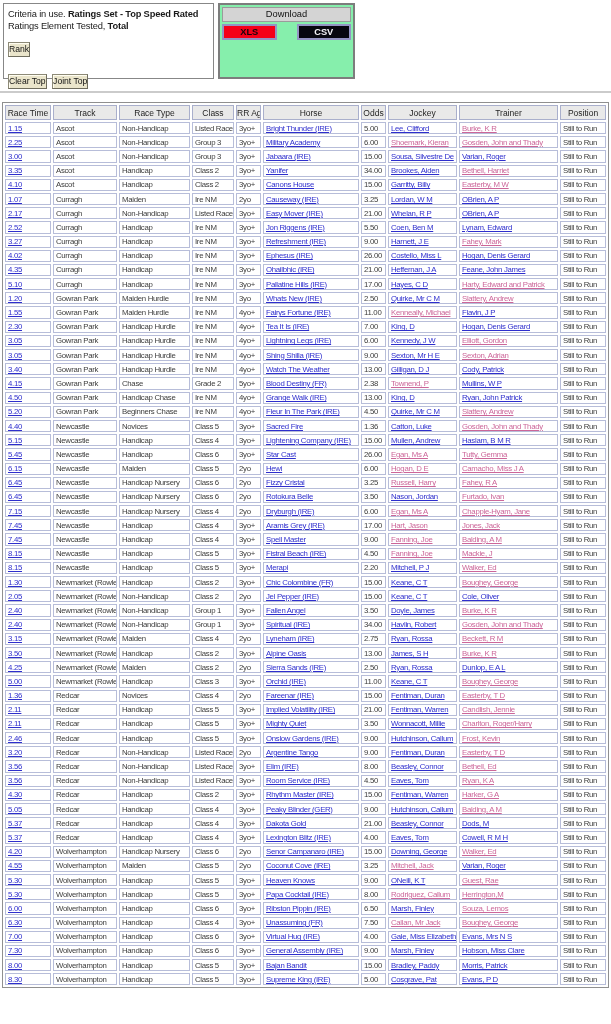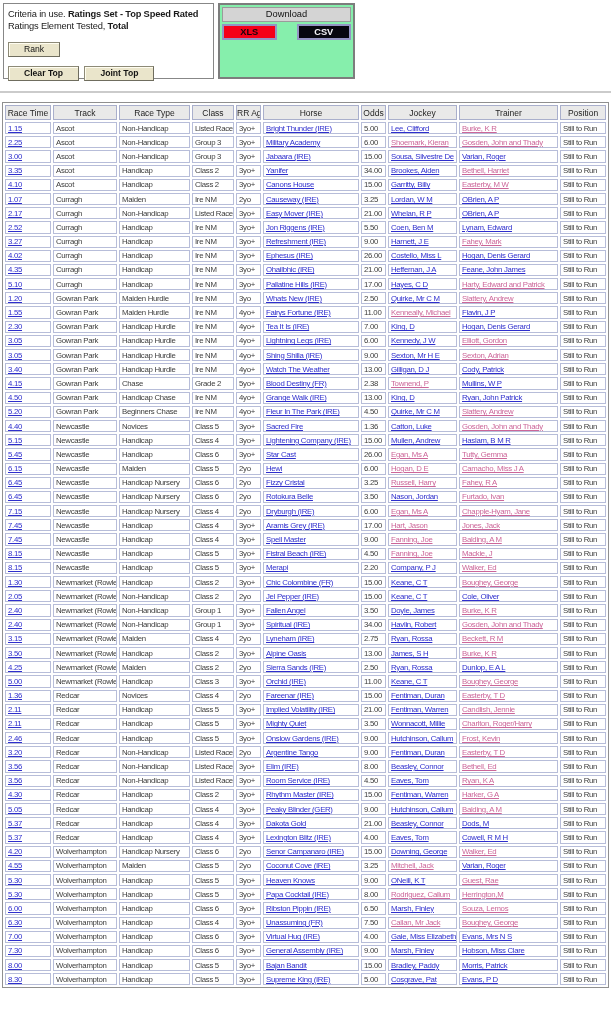--- a/index.html
+++ b/index.html
@@ -15,24 +15,24 @@
     padding:5px 2px 0 4px;
   }
   .criteria-text{
     font-size:9.3px;line-height:11.5px;color:#1b1b1b;
     letter-spacing:-0.15px;white-space:nowrap;overflow:hidden;
   }
   .btn{
     display:inline-block;background:#eae5cb;border:1px solid #8d8a77;
     border-right-color:#6f6d5e;border-bottom-color:#6f6d5e;
     box-shadow:inset 1px 1px 0 #fffdf0;
-    font-size:8.6px;line-height:9px;padding:2px 15px;color:#141414;cursor:pointer;
+    font-size:8.6px;line-height:9px;padding:2px 0;color:#141414;cursor:pointer;
   }
   .rank-row{margin-top:6px;}
-  .clear-row{margin-top:5px;font-weight:bold;}
+  .clear-row{margin-top:13px;}
   .clear-row .btn{margin-right:1px;}
   
   .download-box{
     position:absolute;left:218px;top:3px;width:137px;height:76px;
     border:2px solid #7d7d7d;box-sizing:border-box;background:#86efac;padding:2px;
   }
   .dl-title{
     height:13px;background:#d4d4d4;border:1px solid #9b9b9b;
     text-align:center;font-size:9.3px;line-height:13px;color:#111;
   }
@@ -498,21 +498,21 @@
         <td>Still to Run</td>
       </tr>
       <tr>
         <td><a class="lnk">8.15</a></td>
         <td>Newcastle</td>
         <td>Handicap</td>
         <td>Class 5</td>
         <td>3yo+</td>
         <td><a class="lnk">Merapi</a></td>
         <td>2.20</td>
-        <td><a class="lnk">Company, P J</a></td>
+        <td><a class="lnk">Mitchell, P J</a></td>
         <td><a class="vis">Walker, Ed</a></td>
         <td>Still to Run</td>
       </tr>
       <tr>
         <td><a class="lnk">1.30</a></td>
         <td>Newmarket (Rowley)</td>
         <td>Handicap</td>
         <td>Class 2</td>
         <td>3yo+</td>
         <td><a class="lnk">Chic Colombine (FR)</a></td>

